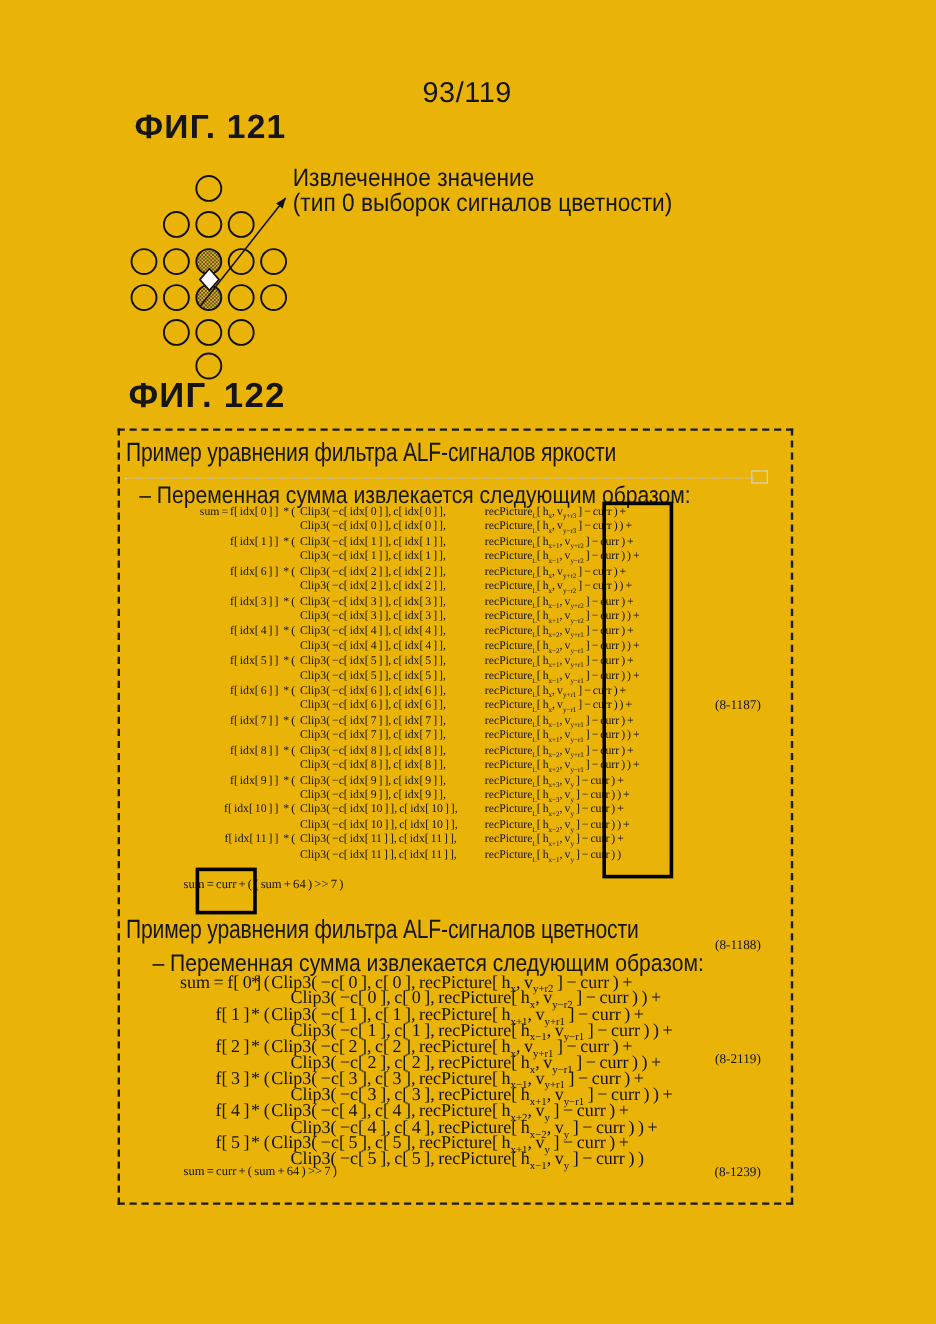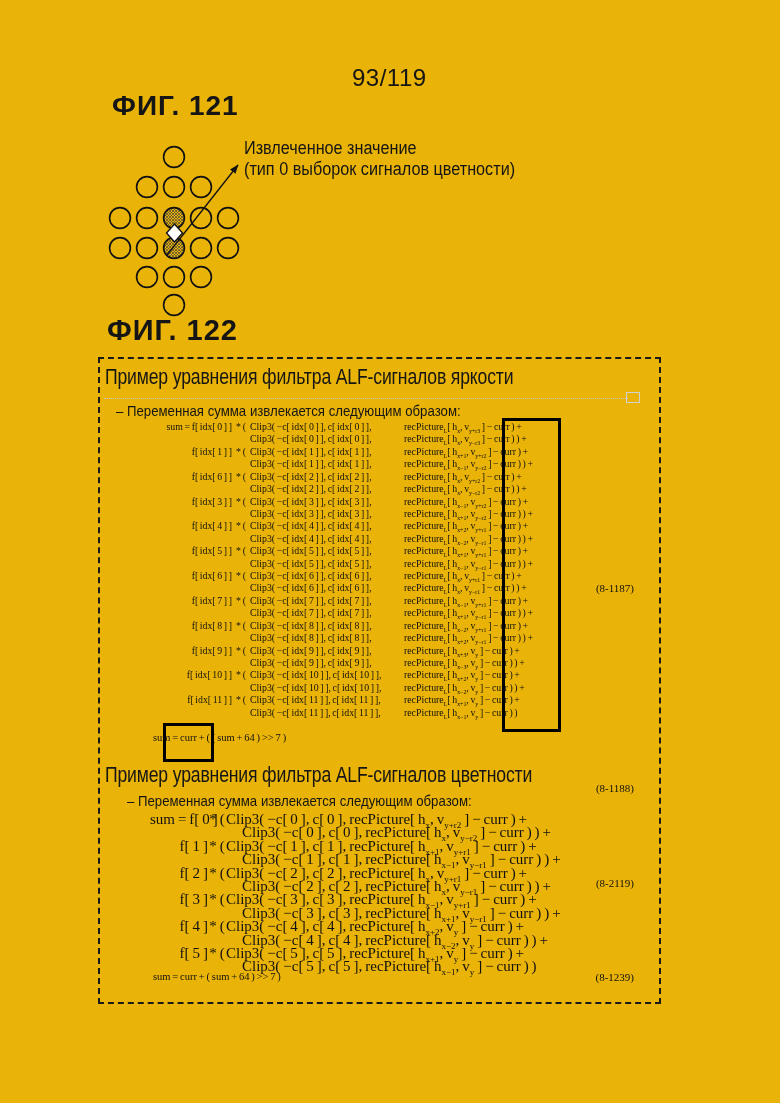--- a/index.html
+++ b/index.html
@@ -4,24 +4,24 @@
 <style>
   html,body{margin:0;padding:0;background:#fff;}
   .page{position:relative;width:780px;height:1103px;background:#eab308;
         font-family:"Liberation Sans",sans-serif;color:#151515;overflow:hidden;}
   .abs{position:absolute;}
   .sx80{transform:scaleX(.80);transform-origin:0 0;white-space:nowrap;}
   .sx88{transform:scaleX(.88);transform-origin:0 0;white-space:nowrap;}
   .sx90{transform:scaleX(.90);transform-origin:0 0;white-space:nowrap;}
   .pagenum{font-size:24px;letter-spacing:.5px;}
   .figlabel{font-size:28px;font-weight:bold;letter-spacing:1px;}
-  .anno{font-size:18px;line-height:21px;}
+  .anno{font-size:21px;line-height:21px;}
   .dashedbox{border:2px dashed #1a1a1a;}
   .sect-title{font-size:22px;letter-spacing:-.2px;}
-  .intro{font-size:15px;text-decoration:underline;}
+  .intro{font-size:20px;text-decoration:underline;}
   .eq{font-family:"Liberation Serif",serif;color:#111;}
   .eq sub{font-size:.6em;line-height:0;}
   .luma-eq{font-size:9.8px;line-height:12.42px;word-spacing:-.8px;z-index:1;}
   .chroma-eq{font-size:15px;line-height:13.4px;word-spacing:-.8px;z-index:1;}
   .eq-row{display:flex;white-space:nowrap;}
   .eq-head{flex:none;width:84px;text-align:right;}
   .chroma-eq .eq-head{width:58px;}
   .eq-op{flex:none;width:18px;text-align:center;}
   .eq-clip{flex:none;min-width:154px;}
   .eq-rec{flex:none;}

